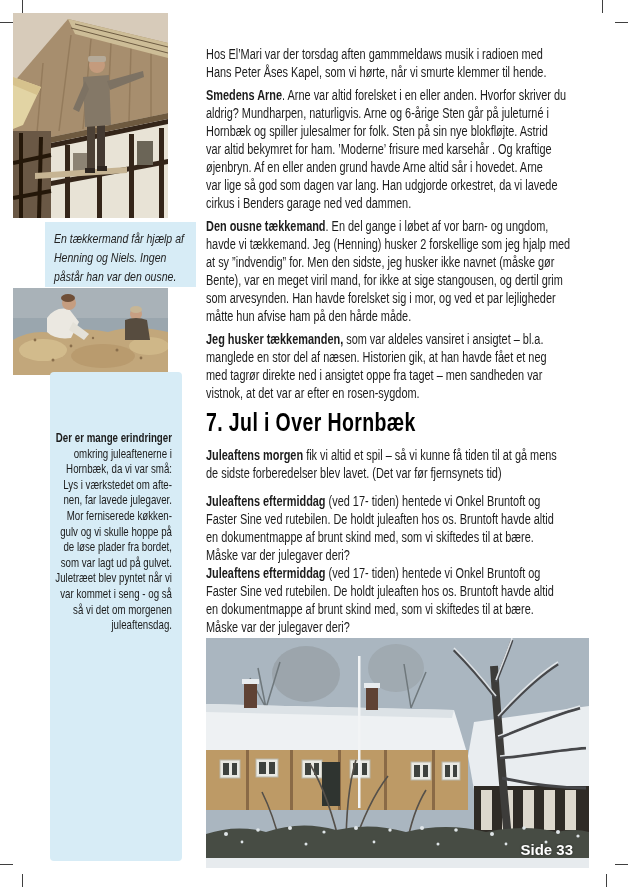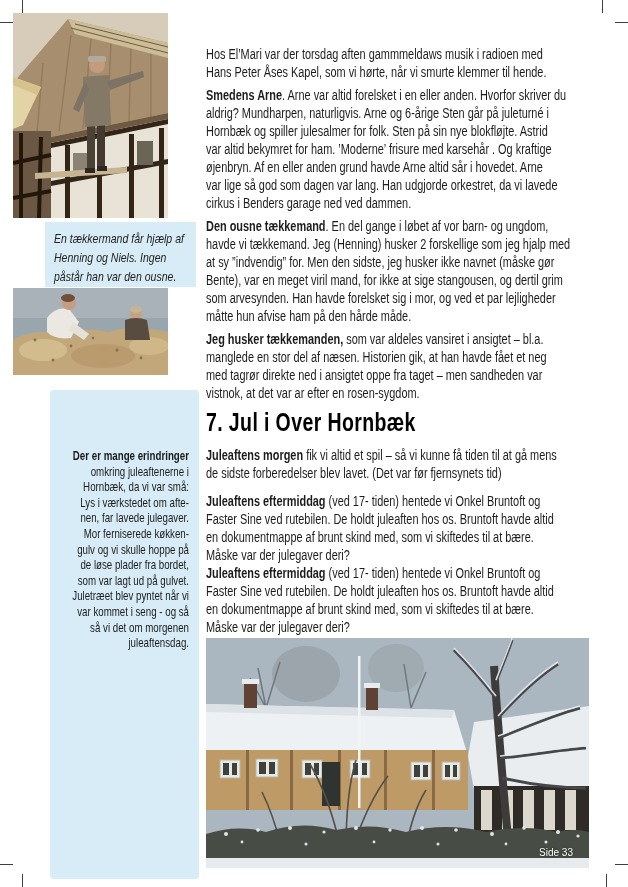--- a/index.html
+++ b/index.html
@@ -12,37 +12,37 @@
   #photo1{left:13px;top:13px;width:155px;height:205px;}
   #photo2{left:13px;top:288px;width:155px;height:87px;}
   #photo3{left:206px;top:638px;width:383px;height:230px;}
 
   .panel{position:absolute;}
   #caption-panel{left:45px;top:222px;width:151px;height:65px;border-radius:0;}
   #caption-panel .cap-text{position:absolute;left:9px;top:7px;width:190px;
       transform:scaleX(0.78);transform-origin:left top;
       font-style:italic;font-size:13.5px;line-height:19px;color:#222;white-space:nowrap;}
 
-  #memories-panel{left:50px;top:390px;width:149px;height:489px;border-radius:4px;}
+  #memories-panel{left:50px;top:372px;width:132px;height:489px;border-radius:4px;}
   #memories-panel .note-lines{position:absolute;top:58px;right:10px;width:200px;
       transform:scaleX(0.72);transform-origin:right top;
       font-size:13.5px;line-height:15.6px;text-align:right;white-space:nowrap;color:#1b1b1b;}
   .note-lines .bold{font-weight:bold;}
 
   .main-col{position:absolute;left:206px;top:45px;width:560px;
       transform:scaleX(0.78);transform-origin:left top;
       font-size:14px;line-height:18px;white-space:nowrap;}
   .main-col p{margin:0 0 5px 0;}
   .main-col p b{font-weight:bold;}
   .main-col p.gap-after{margin-bottom:10px;}
   .main-col p.no-gap{margin-bottom:0;}
   .main-col h1{font-size:25px;line-height:30px;margin:4px 0 9px 0;font-weight:bold;
       letter-spacing:0.5px;color:#000;}
 
-  .photo-page-label{position:absolute;right:16px;bottom:10px;font-size:10px;font-weight:normal;
+  .photo-page-label{position:absolute;right:16px;bottom:10px;font-size:15px;font-weight:bold;
       color:#ffffff;text-shadow:0 0 2px rgba(0,0,0,.6);text-align:right;}
 </style>
 </head>
 <body>
 
 <div class="page">
 
   <div class="cropmark" style="left:22px;top:0;width:1px;height:13px;"></div>
   <div class="cropmark" style="left:0;top:22px;width:13px;height:1px;"></div>
   <div class="cropmark" style="left:602px;top:0;width:1px;height:13px;"></div>

